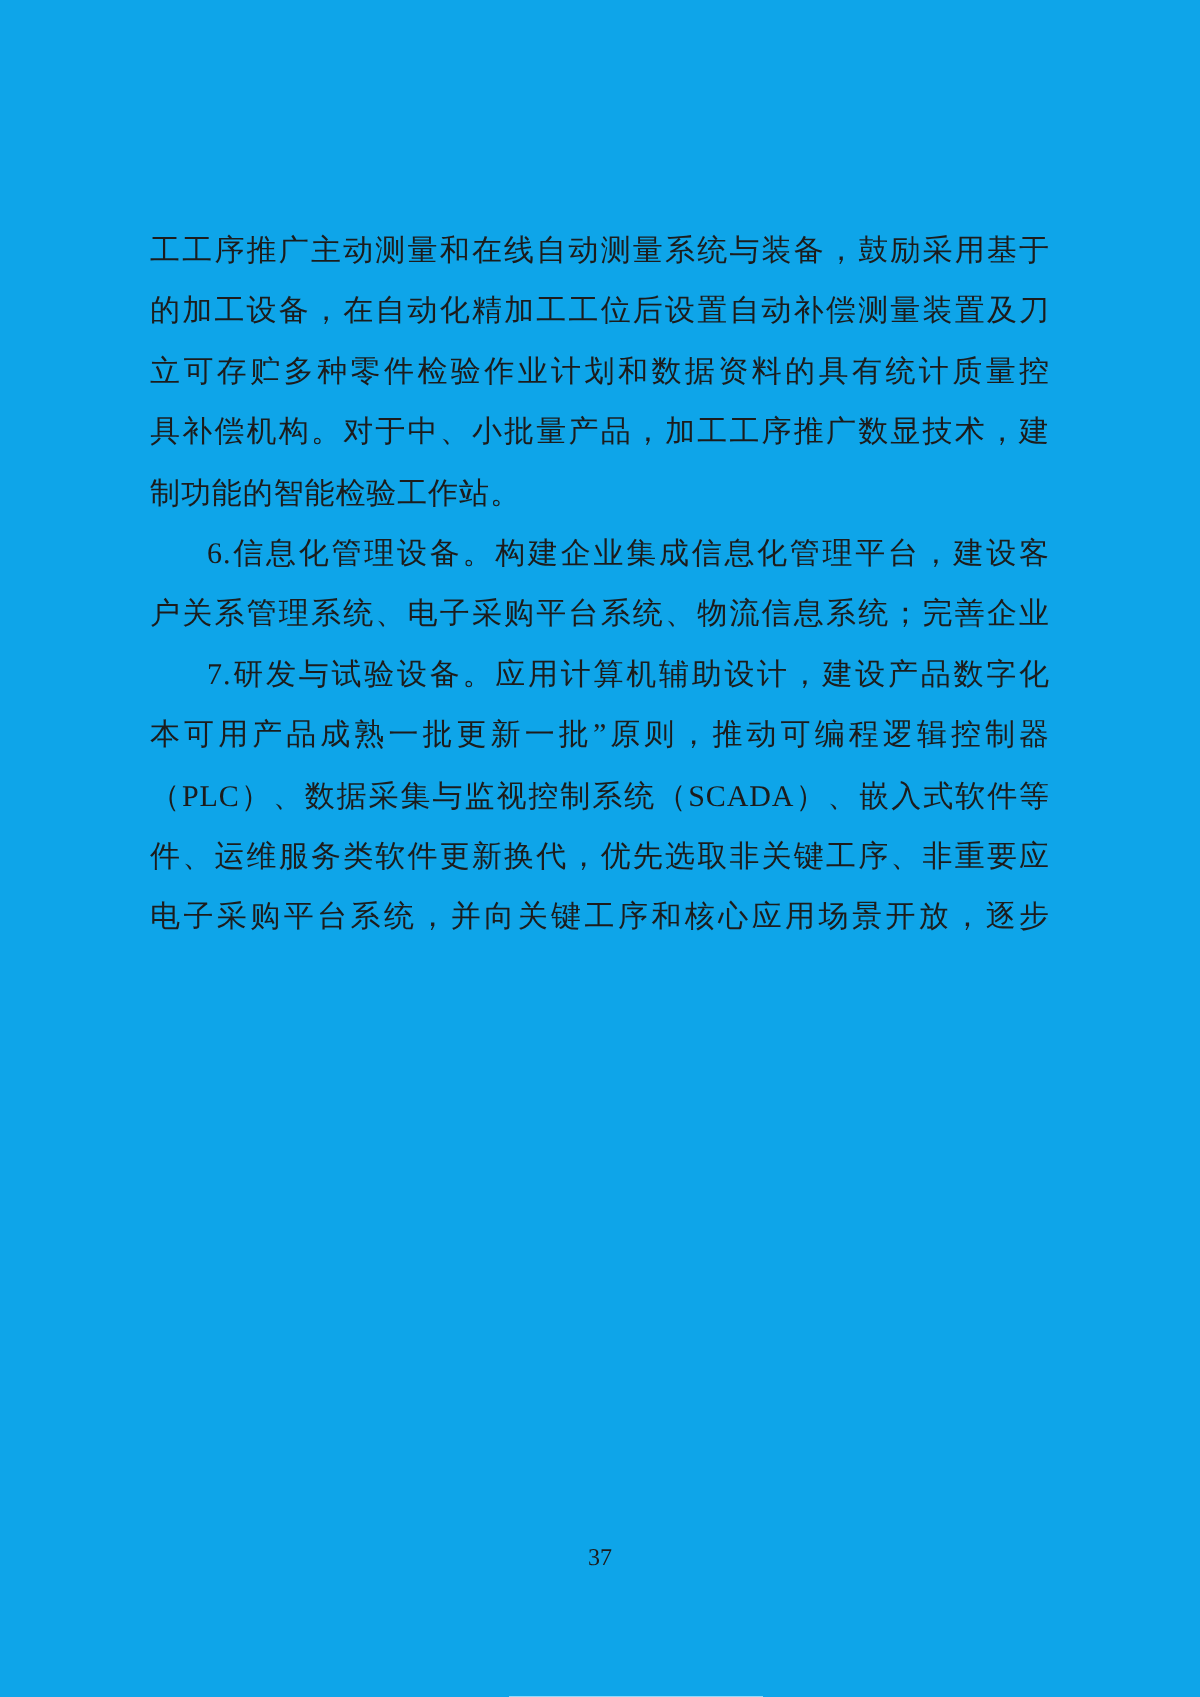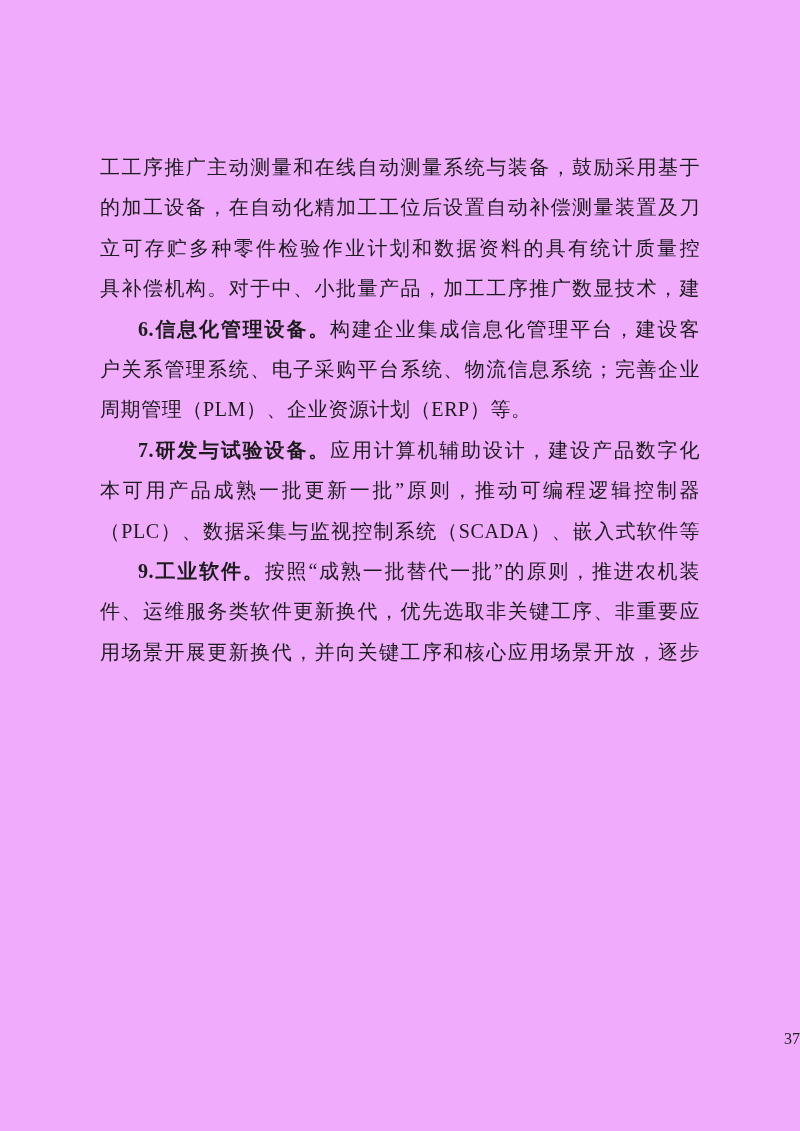--- a/index.html
+++ b/index.html
@@ -4,21 +4,21 @@
 <style>
   html, body {
     margin: 0;
     padding: 0;
     background: #ffffff;
   }
   .page {
     position: relative;
     width: 800px;
     height: 1131px;
-    background: #f0abfc;
+    background: #0ea5e9;
     font-family: "Liberation Serif", "DejaVu Serif", serif;
     color: #1c1c1c;
     overflow: hidden;
   }
   .content {
     position: absolute;
     left: 100px;
     top: 147px;
     width: 600px;
   }
@@ -33,46 +33,45 @@
     white-space: normal;
     overflow: hidden;
   }
   .line.indent {
     padding-left: 38px;
   }
   .line.para-end {
     text-align-last: left;
   }
   .line b {
-    font-weight: bold;
+    font-weight: normal;
     letter-spacing: 0.6px;
   }
   .footer {
     position: absolute;
     top: 1030px;
     left: 0;
     width: 100%;
-    text-align: right;
+    text-align: center;
     font-size: 16px;
     color: #1c1c1c;
   }
 </style>
 </head>
 <body>
 
 <div class="page">
   <div class="content" id="doc-body">
       <div class="line">工工序推广主动测量和在线自动测量系统与装备，鼓励采用基于</div>
       <div class="line">的加工设备，在自动化精加工工位后设置自动补偿测量装置及刀</div>
       <div class="line">立可存贮多种零件检验作业计划和数据资料的具有统计质量控</div>
       <div class="line">具补偿机构。对于中、小批量产品，加工工序推广数显技术，建</div>
+      <div class="line para-end">制功能的智能检验工作站。</div>
       <div class="line indent"><b>6.信息化管理设备。</b>构建企业集成信息化管理平台，建设客</div>
       <div class="line">户关系管理系统、电子采购平台系统、物流信息系统；完善企业</div>
-      <div class="line para-end">周期管理（PLM）、企业资源计划（ERP）等。</div>
       <div class="line indent"><b>7.研发与试验设备。</b>应用计算机辅助设计，建设产品数字化</div>
       <div class="line">本可用产品成熟一批更新一批”原则，推动可编程逻辑控制器</div>
       <div class="line">（PLC）、数据采集与监视控制系统（SCADA）、嵌入式软件等</div>
-      <div class="line indent"><b>9.工业软件。</b>按照“成熟一批替代一批”的原则，推进农机装</div>
       <div class="line">件、运维服务类软件更新换代，优先选取非关键工序、非重要应</div>
-      <div class="line">用场景开展更新换代，并向关键工序和核心应用场景开放，逐步</div>
+      <div class="line">电子采购平台系统，并向关键工序和核心应用场景开放，逐步</div>
     </div>
   <div class="footer">37</div>
 </div>
 
 </body></html>

